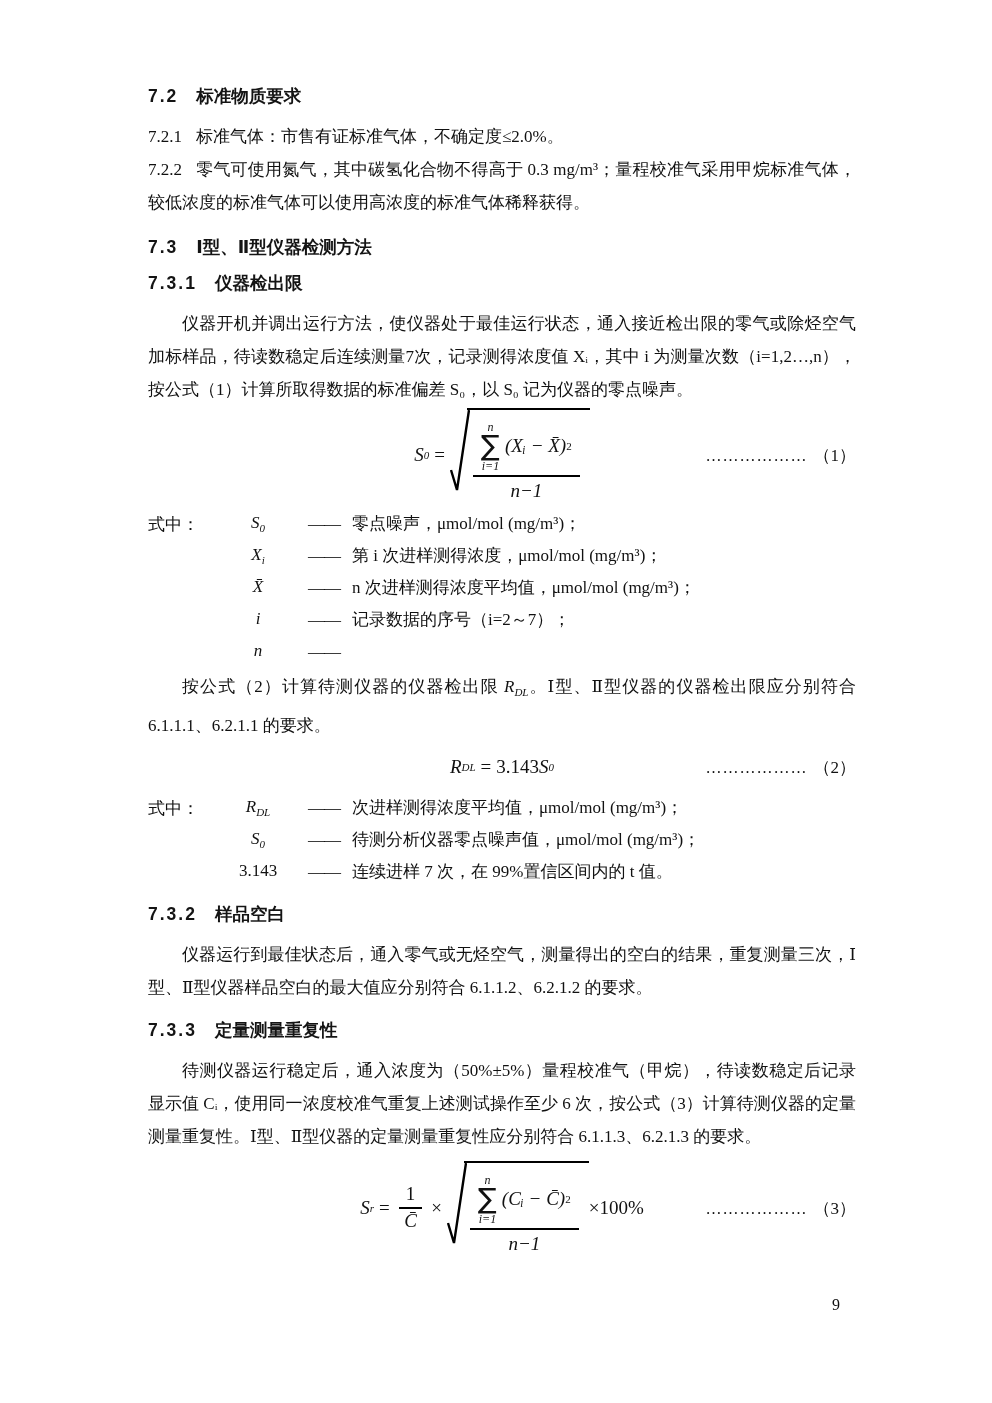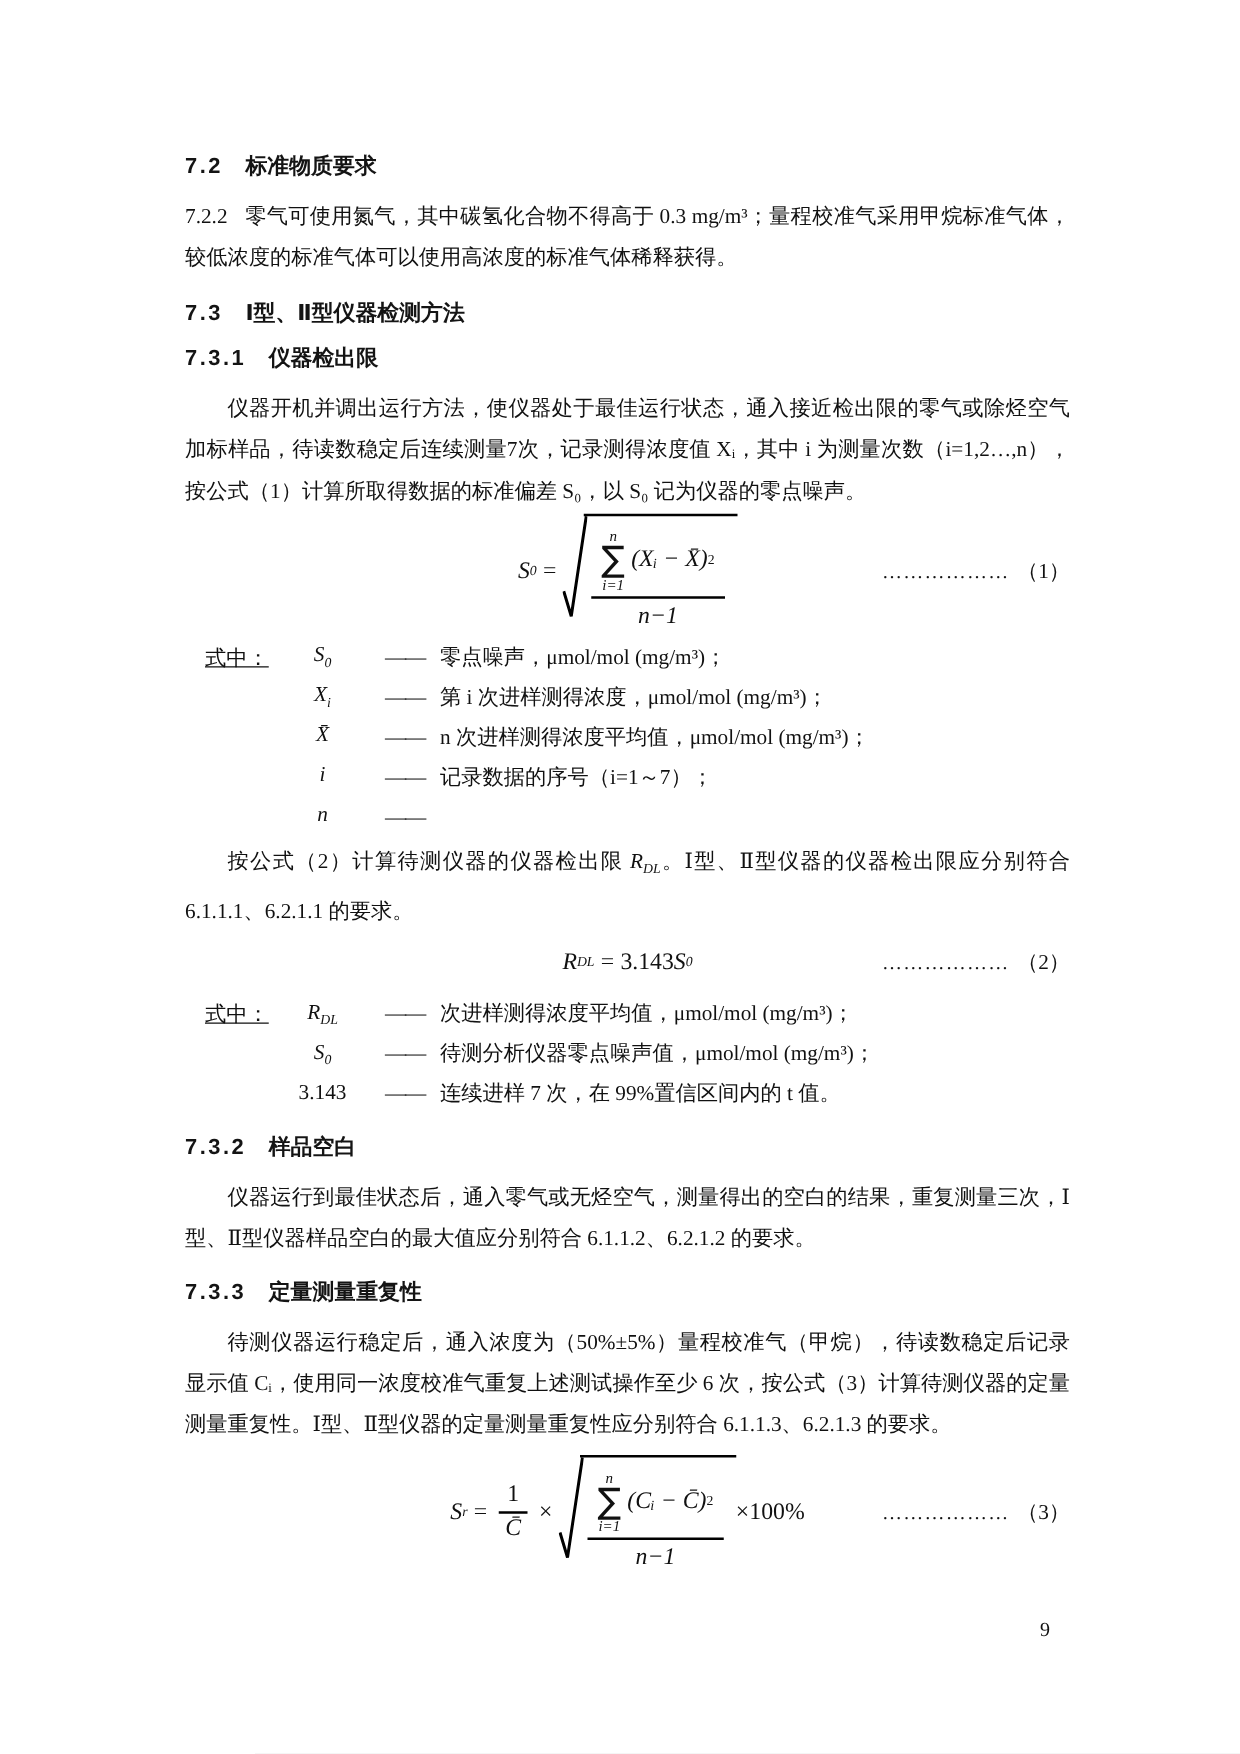--- a/index.html
+++ b/index.html
@@ -6,21 +6,21 @@
   .page{
     position:relative;
     width:992px;height:1403px;
     margin:0 auto;
     background:#ffffff;
     color:#111;
     font-family:"Liberation Serif","DejaVu Serif",serif;
     font-size:17px;
     overflow:hidden;
   }
-  .content{padding:120px 136px 0 148px;}
+  .content{padding:84px 136px 0 148px;}
 
   
   h2,h3{
     font-family:"Liberation Sans","DejaVu Sans",sans-serif;
     font-size:17.5px;font-weight:bold;
     margin:0;line-height:24px;color:#141414;
   }
   .h-72{margin-bottom:12px;}
   .h-73{margin-top:16px;margin-bottom:12px;}
   .h-731{margin-bottom:12px;}
@@ -59,39 +59,42 @@
   .sum{display:inline-flex;flex-direction:column;align-items:center;line-height:1;margin-right:5px;}
   .sum .lim{font-size:12px;font-style:italic;line-height:1;}
   .sum .sigma{font-size:28px;line-height:0.95;font-family:"DejaVu Sans",sans-serif;font-style:normal;}
 
   .eq-tail{position:absolute;right:0;top:50%;transform:translateY(-50%);font-size:16px;white-space:nowrap;}
   .dots{letter-spacing:1px;}
   .eq-label{margin-left:6px;font-size:17px;}
 
   
   .where{position:relative;margin:2px 0 2px;}
-  .where-intro{position:absolute;left:16px;top:5px;text-decoration:underline;}
+  .where-intro{position:absolute;left:0;top:5px;}
   .where-row{display:flex;align-items:center;height:32px;margin-left:62px;}
   .wterm{display:inline-block;width:96px;text-align:center;font-style:italic;}
   .wterm.up{font-style:normal;}
   .wdash{margin:0 12px 0 2px;letter-spacing:-1px;}
   .wdesc{flex:1;}
 
   .page-num{position:absolute;top:1296px;right:152px;font-size:16px;}
 </style>
 </head>
 <body>
 
 <div class="page">
   <div class="content">
 
     <h2 class="h-72">
       <span class="hnum">7.2</span><span>标准物质要求</span>
     </h2>
 
+    <p class="numbered">
+      <span class="pnum">7.2.1</span><span>标准气体：市售有证标准气体，不确定度≤2.0%。</span>
+    </p>
 
     <p class="numbered">
       <span class="pnum">7.2.2</span><span>零气可使用氮气，其中碳氢化合物不得高于 0.3 mg/m³；量程校准气采用甲烷标准气体，较低浓度的标准气体可以使用高浓度的标准气体稀释获得。</span>
     </p>
 
     <h2 class="h-73">
       <span class="hnum">7.3</span><span>Ⅰ型、Ⅱ型仪器检测方法</span>
     </h2>
 
     <h3 class="h-731">
@@ -143,21 +146,21 @@
         <span class="wdesc">第 i 次进样测得浓度，μmol/mol (mg/m³)；</span>
       </div>
       <div class="where-row">
         <span class="wterm"><span>X̄</span><sub class="msub"></sub></span>
         <span class="wdash">——</span>
         <span class="wdesc">n 次进样测得浓度平均值，μmol/mol (mg/m³)；</span>
       </div>
       <div class="where-row">
         <span class="wterm"><span>i</span><sub class="msub"></sub></span>
         <span class="wdash">——</span>
-        <span class="wdesc">记录数据的序号（i=1～7）；</span>
+        <span class="wdesc">记录数据的序号（i=2～7）；</span>
       </div>
       <div class="where-row">
         <span class="wterm"><span>n</span><sub class="msub"></sub></span>
         <span class="wdash">——</span>
       </div>
     </div>
 
     <p class="indent">
       <span>按公式（2）计算待测仪器的仪器检出限 </span><span class="mi">R</span><sub class="msub">DL</sub><span>。Ⅰ型、Ⅱ型仪器的仪器检出限应分别符合 6.1.1.1、6.2.1.1 的要求。</span>
     </p>

